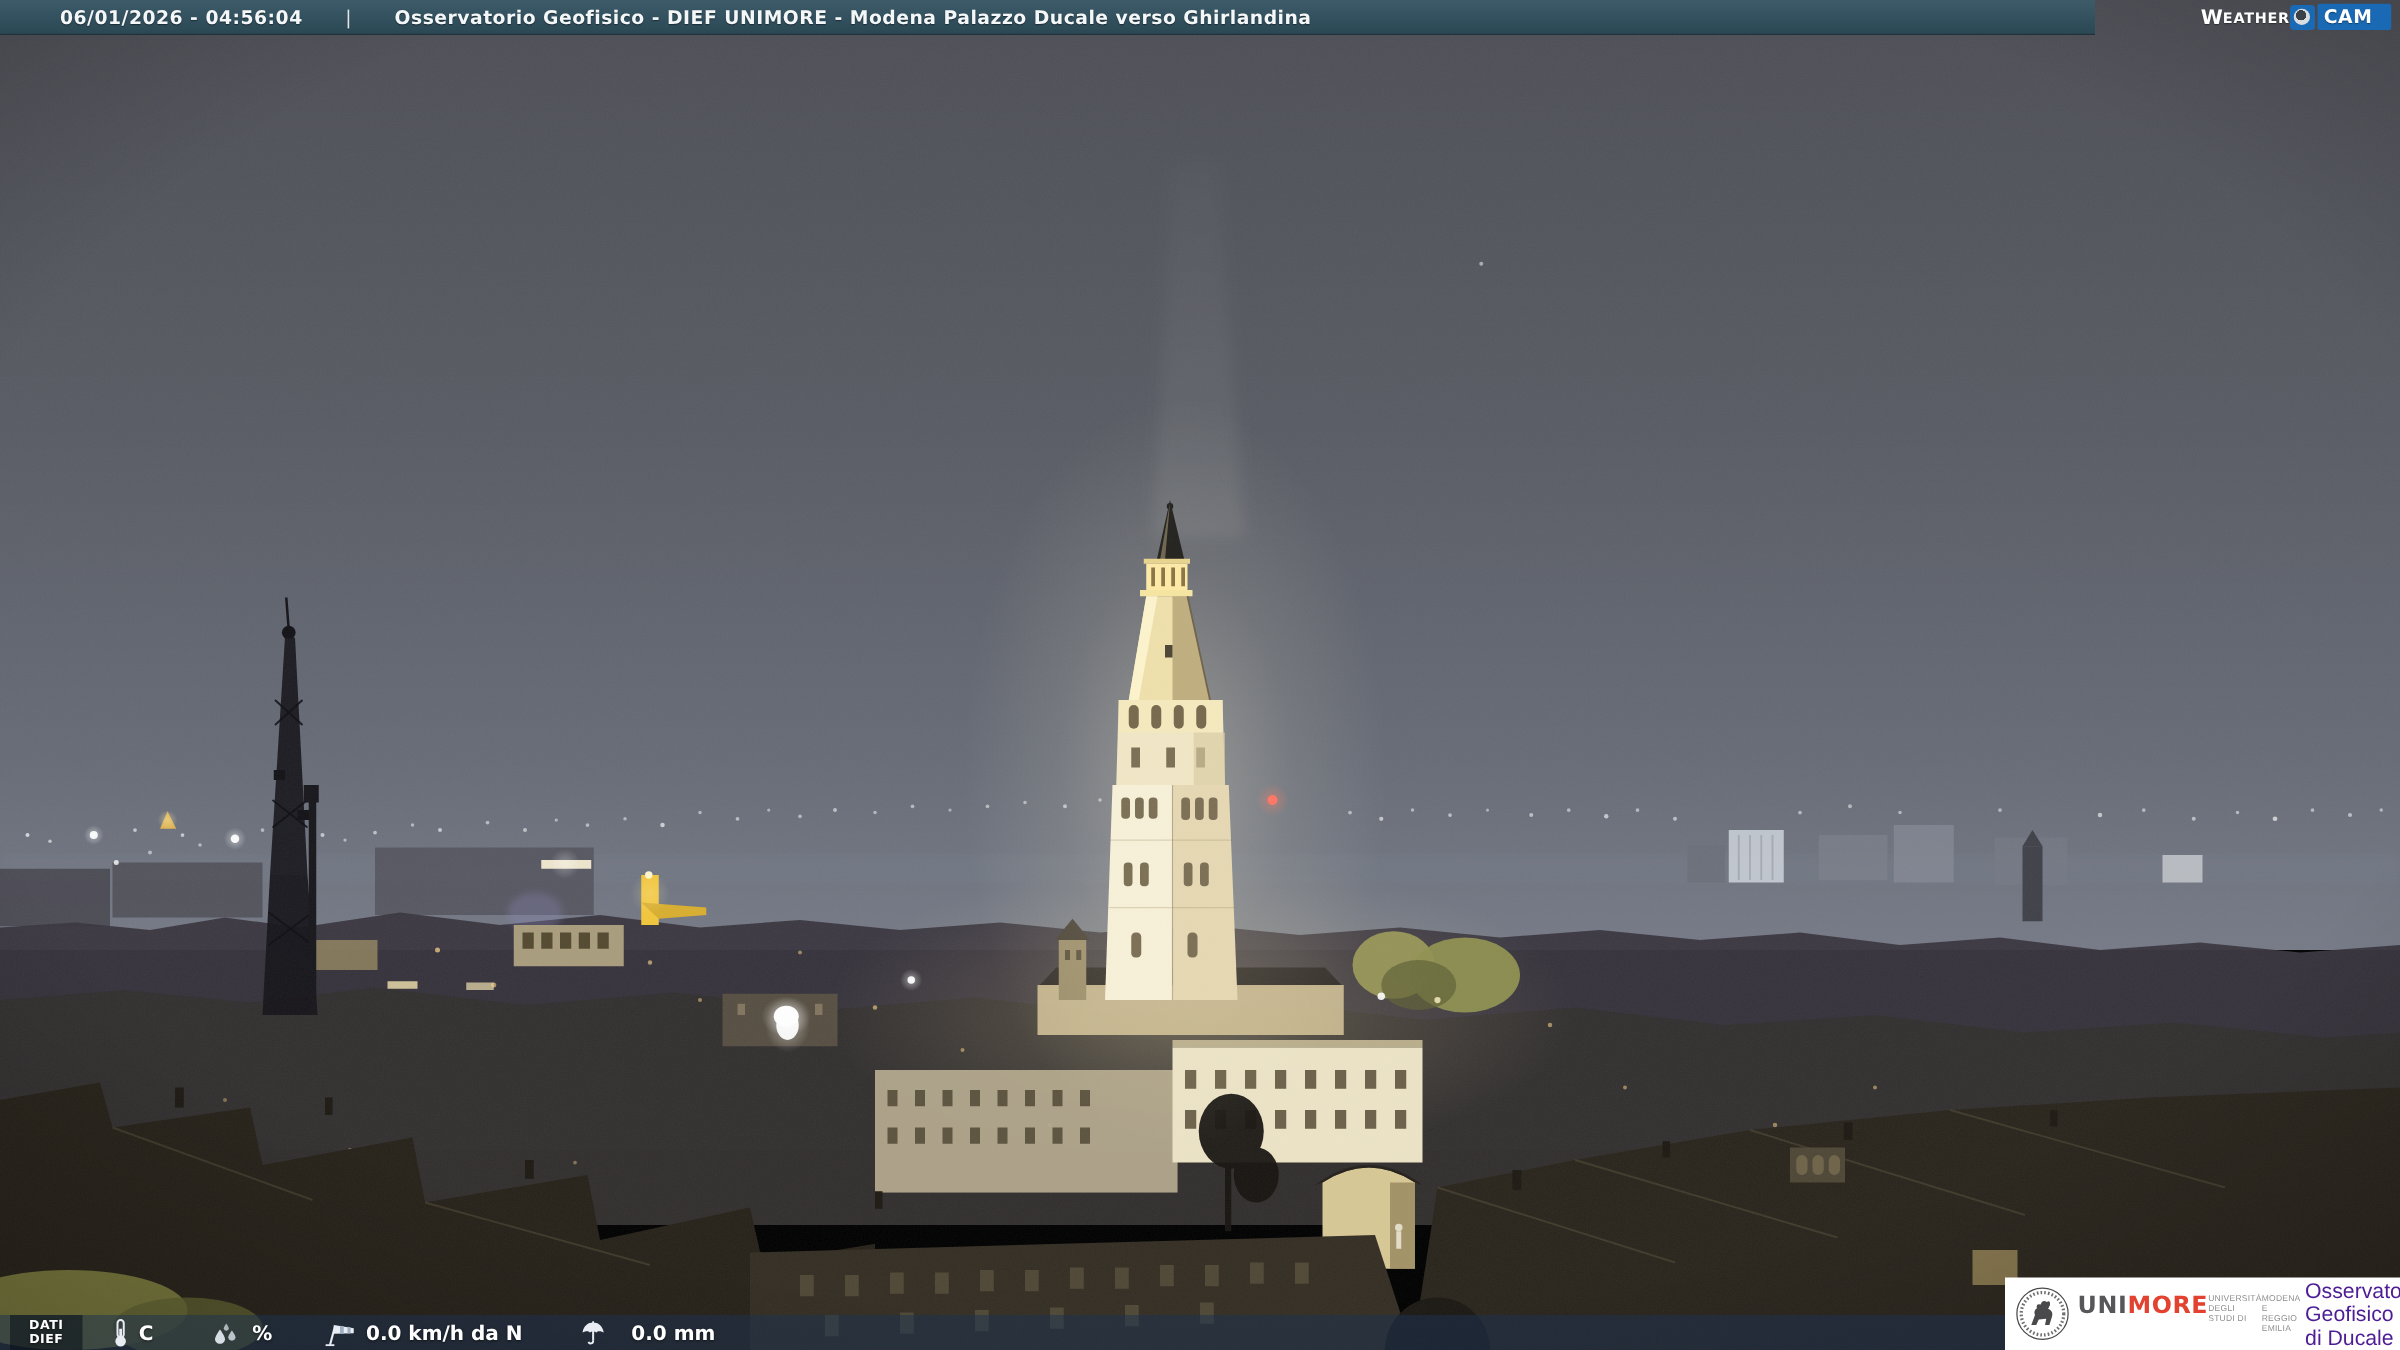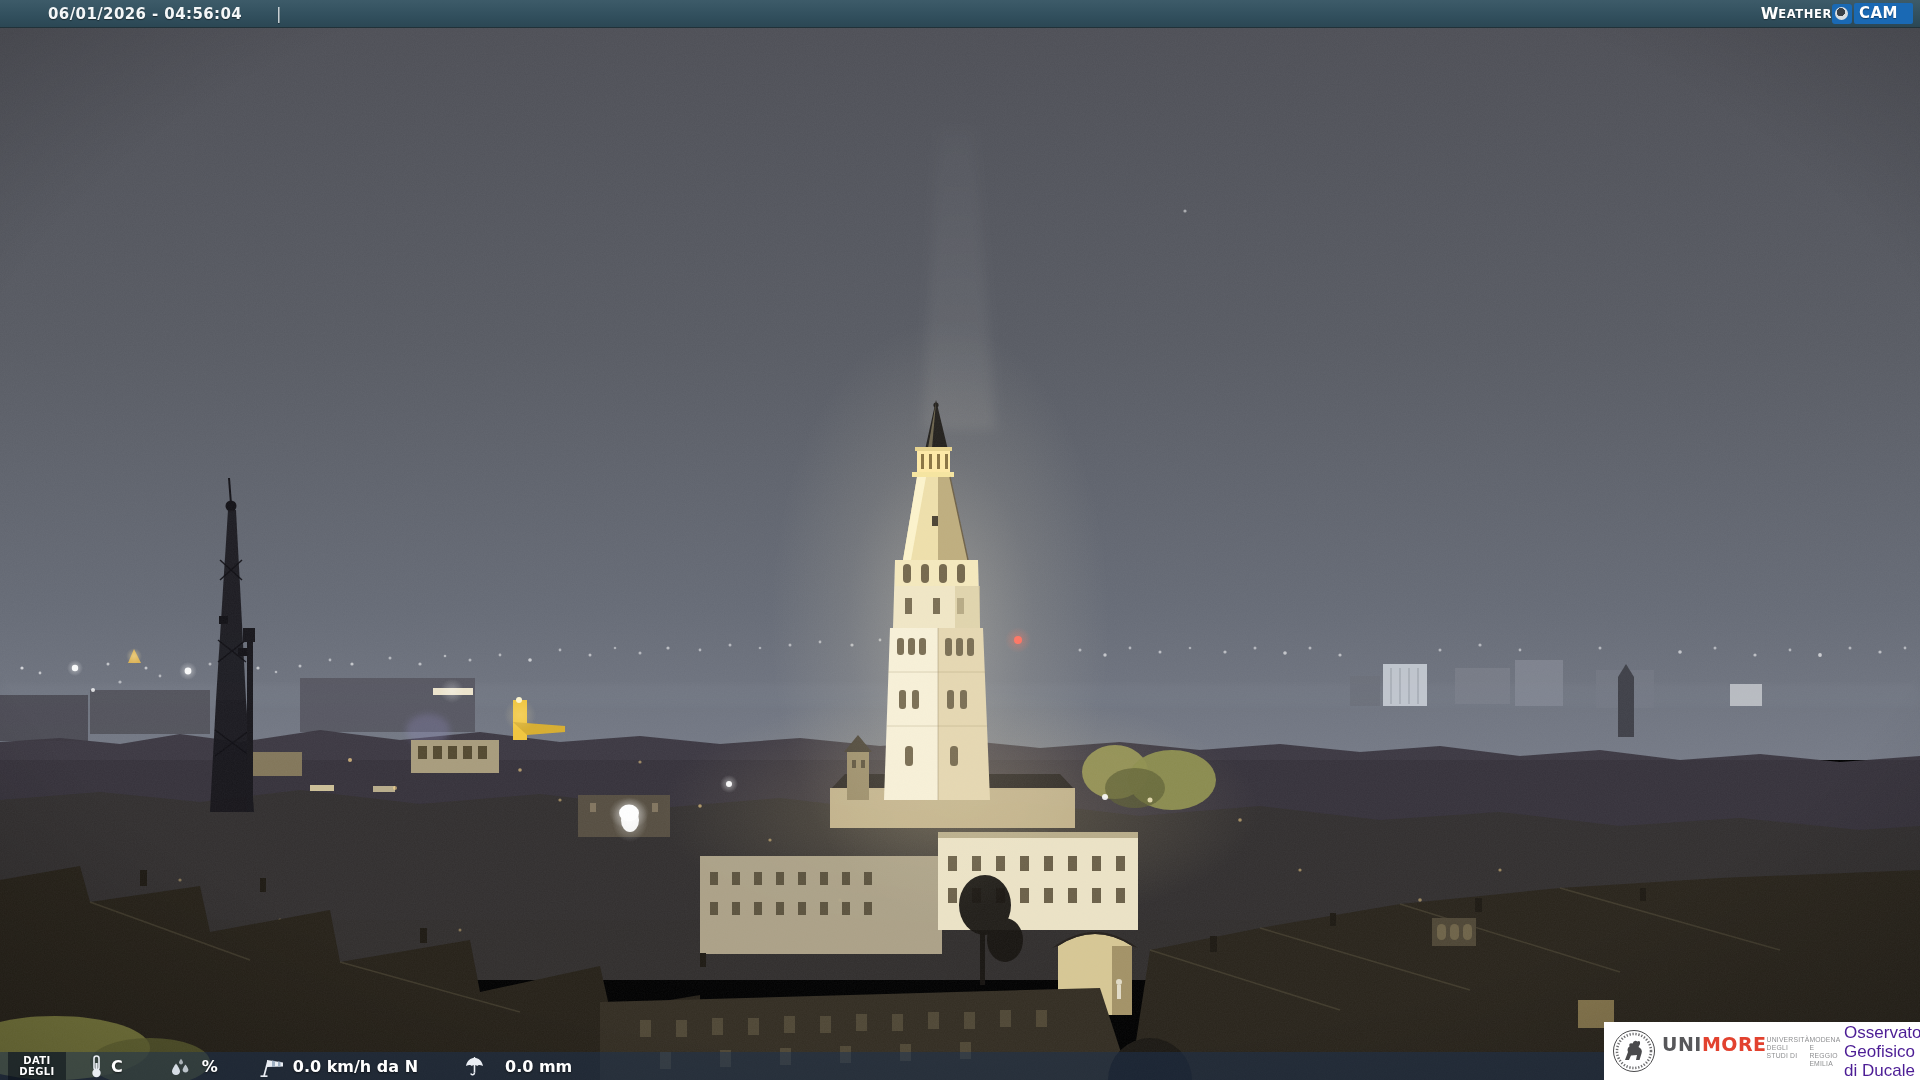--- a/index.html
+++ b/index.html
@@ -1,21 +1,21 @@
 <!DOCTYPE html>
 <html><head>
 <meta charset="utf-8">
 <style>
   html,body{margin:0;padding:0;background:#000;}
   .stage{position:relative;width:1920px;height:1080px;overflow:hidden;
          font-family:"DejaVu Sans","Liberation Sans",sans-serif;}
   .scene{position:absolute;inset:0;display:block;}
 
   
-  .topbar{position:absolute;left:0;top:0;width:1920px;height:27px;
+  .topbar{position:absolute;left:0;top:0;width:1676px;height:27px;
           background:linear-gradient(180deg,#3d5b69 0%,#32505e 55%,#2b4754 100%);
           border-bottom:1px solid rgba(0,0,0,.45);
           display:flex;align-items:center;color:#f4f7f8;
           font-size:15px;font-weight:bold;letter-spacing:.4px;
           text-shadow:0 1px 1px rgba(0,0,0,.45);white-space:nowrap;}
   .topbar .dt{margin-left:48px;}
   .topbar .sep{margin:0 34px;font-weight:normal;opacity:.9;}
 
   
   .wcam{position:absolute;top:2px;right:7px;height:23px;display:flex;align-items:center;
@@ -465,35 +465,36 @@
       <ellipse cx="150" cy="1062" rx="60" ry="24" fill="#5e5f2e" opacity="0.8"></ellipse>
     </g>
 
     <rect x="0" y="0" width="1920" height="1080" filter="url(#grain)" opacity="0.13"></rect>
     <rect x="0" y="0" width="1920" height="1080" fill="url(#vignette)"></rect>
   </svg>
 
   <header class="topbar">
     <span class="dt">06/01/2026 - 04:56:04</span>
     <span class="sep">|</span>
+    <span class="title">Osservatorio Geofisico - DIEF UNIMORE - Modena Palazzo Ducale verso Ghirlandina</span>
   </header>
 
   <div class="wcam">
     <span class="w1">W</span>
       <span class="w2">EATHER</span>
     <span class="lens">
         <span class="lens-ring"></span>
       </span>
     <span class="cambox">CAM</span>
   </div>
 
   <div class="weatherbar">
     <div class="dati">
       <span>DATI</span>
-      <span>DEGLI</span>
+      <span>DIEF</span>
     </div>
 
     <div class="witem wi-temp">
       <svg width="13" height="23" viewBox="0 0 13 23">
         <rect x="4" y="1" width="5" height="14" rx="2.5" fill="none" stroke="#e9edf3" stroke-width="1.6"></rect>
         <circle cx="6.5" cy="18" r="4.2" fill="#e9edf3"></circle>
         <rect x="5.4" y="8" width="2.2" height="8" fill="#e9edf3"></rect>
       </svg>
       <span class="wval">C</span>
     </div>

